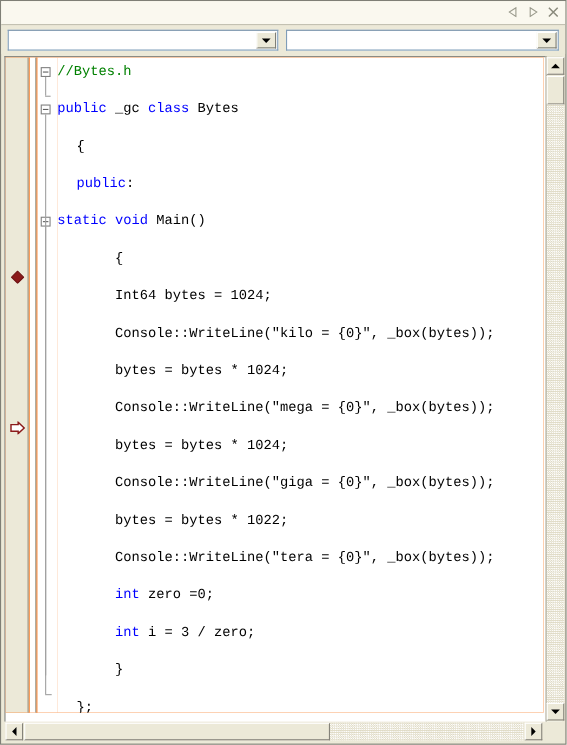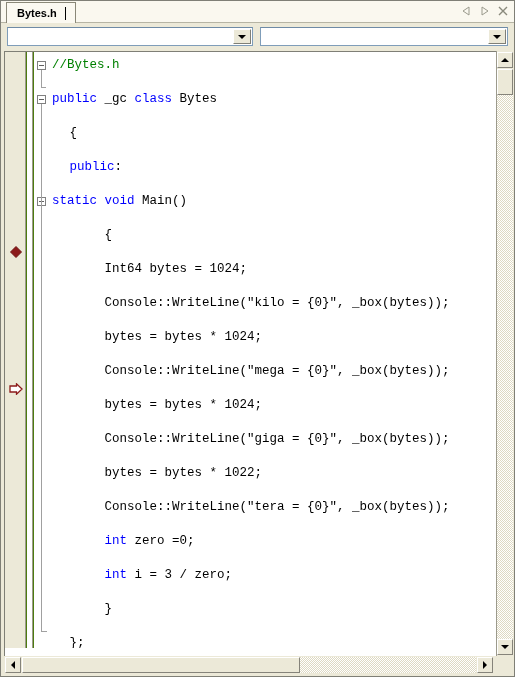--- a/index.html
+++ b/index.html
@@ -113,21 +113,21 @@
     width: 507px; height: 605px;
     border: 1px solid #7f7f76;
     border-right: none; border-bottom: none;
     background: #ffffff;
     box-sizing: border-box;
     overflow: hidden;
   }
   #editor-body {
     position: absolute; left: 0; top: 0;
     width: 489px; height: 596px;
-    background: #4d7c0f;
+    background: #f97316;
     overflow: hidden;
   }
 
   
   #gutter-break {
     position: absolute; left: 0; top: 0;
     width: 21px; height: 596px;
     background: #ece9d8;
     border-right: 1px solid #9c9a8c;
     box-sizing: border-box;
@@ -273,24 +273,20 @@
     width: 17px; height: 17px;
     background: #ece9d8;
   }
 </style>
 </head>
 <body>
 
 <div id="window">
 
   <div id="tabstrip">
-    <div id="tab-active">
-      <span>Bytes.h</span>
-      <span id="tab-caret"></span>
-    </div>
 
     <div id="tab-nav">
       <div class="navbtn" title="prev">
         <svg width="9" height="10" viewBox="0 0 9 10">
           <polygon points="7,1 7,9 1,5" fill="none" stroke="#9a9a8c" stroke-width="1"></polygon>
         </svg>
       </div>
       <div class="navbtn" title="next">
         <svg width="9" height="10" viewBox="0 0 9 10">
           <polygon points="2,1 2,9 8,5" fill="none" stroke="#9a9a8c" stroke-width="1"></polygon>

